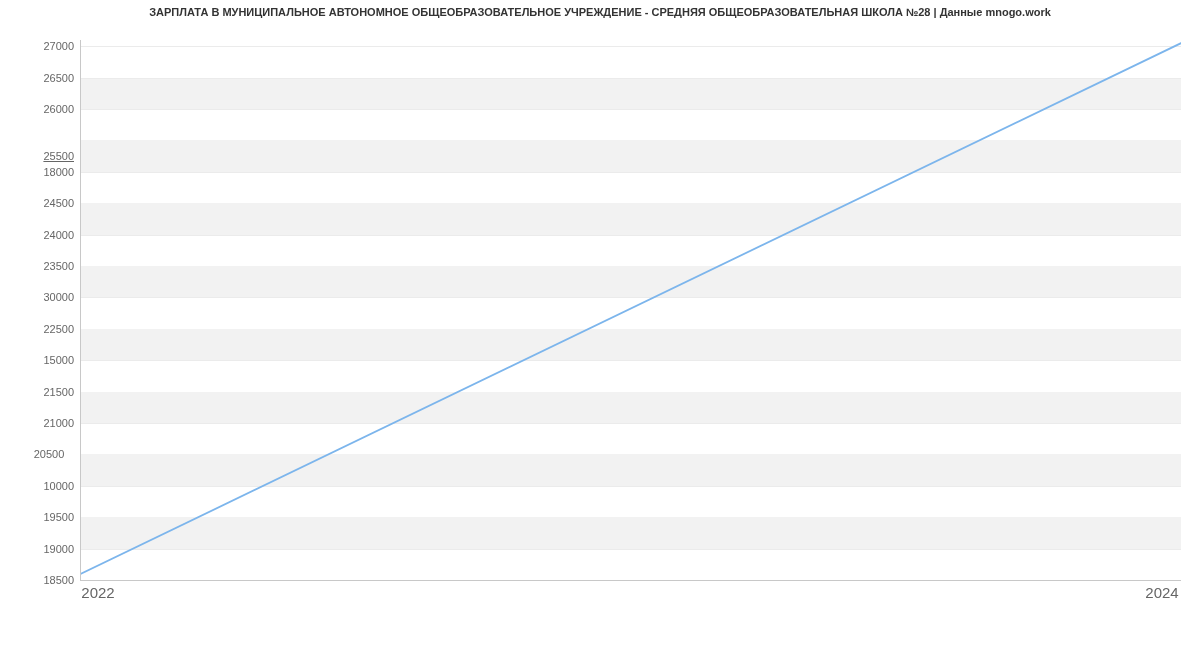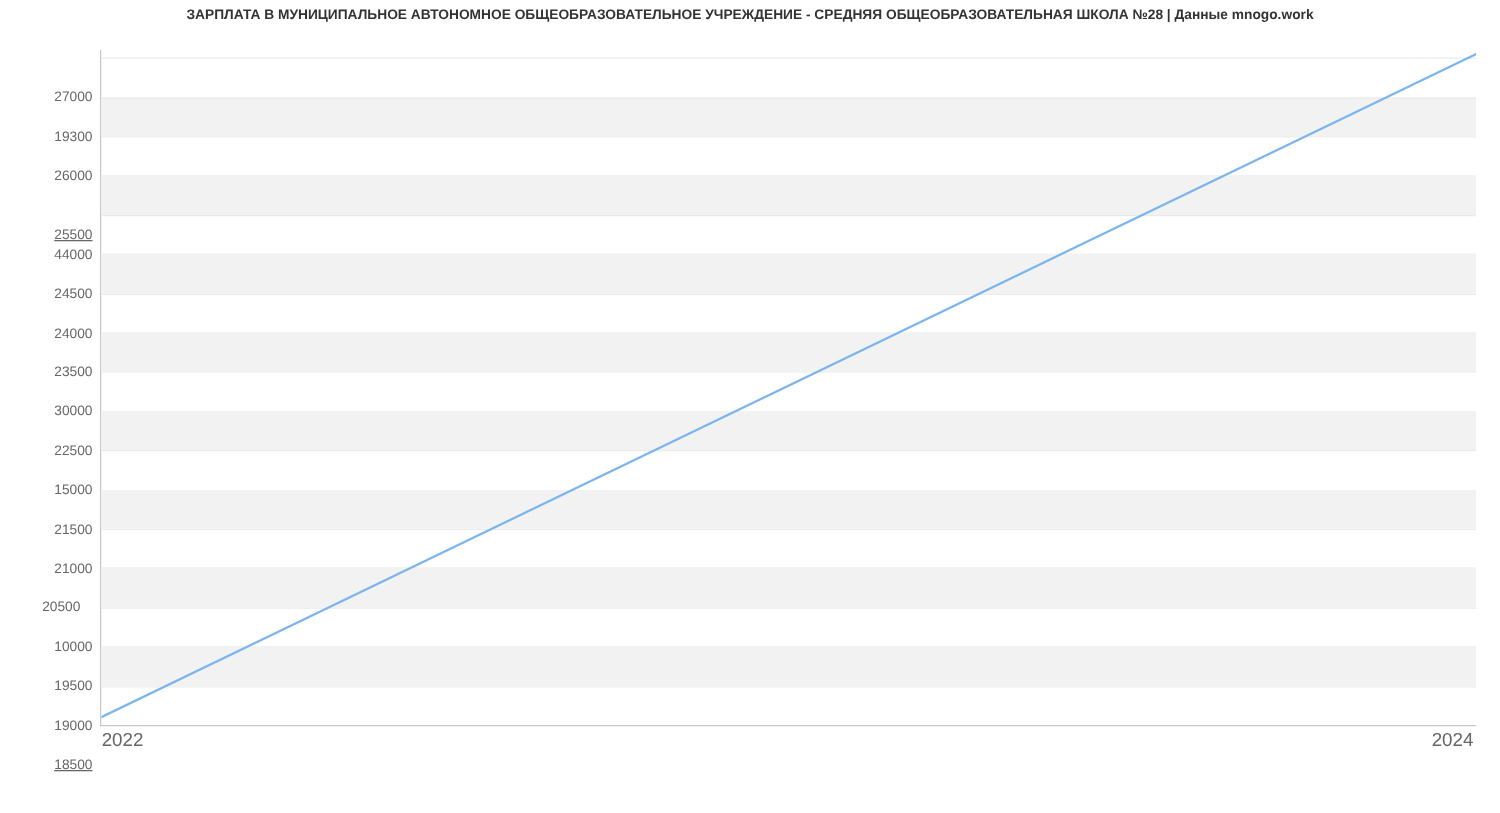--- a/index.html
+++ b/index.html
@@ -51,21 +51,20 @@
     border-top: 1px solid #ebebeb;
   }
   .ytick {
     position: absolute;
     right: 1126px; 
     width: 50px;
     text-align: right;
     font-size: 11px;
     color: #666666;
     transform: translateY(-50%);
-    margin-top: 32px;
   }
   .xtick {
     position: absolute;
     top: 584px;
     font-size: 15px;
     color: #666666;
     transform: translateX(-50%);
     white-space: nowrap;
   }
   svg.line-layer {
@@ -112,33 +111,33 @@
       <div class="band" style="top: 163.256px; height: 31.3953px;"></div>
       <div class="band" style="top: 226.047px; height: 31.3953px;"></div>
       <div class="band" style="top: 288.837px; height: 31.3953px;"></div>
       <div class="band" style="top: 351.628px; height: 31.3953px;"></div>
       <div class="band" style="top: 414.419px; height: 31.3953px;"></div>
       <div class="band" style="top: 477.209px; height: 31.3953px;"></div>
     <svg class="line-layer" id="svg" viewBox="0 0 1100 540" preserveAspectRatio="none">
       <path id="series-path" class="series-line" d="M0,533.7209302325581 L1100,3.1395348837208985"></path>
     </svg>
   </div>
-<div class="ytick" style="top: 580px; text-decoration: underline;">18500</div>
+<div class="ytick" style="top: 580px;">18500</div>
     <div class="ytick" style="top: 548.605px;">19000</div>
     <div class="ytick" style="top: 517.209px;">19500</div>
     <div class="ytick" style="top: 485.814px;">10000</div>
     <div class="ytick" style="top: 454.419px; text-align: center;">20500</div>
     <div class="ytick" style="top: 423.023px;">21000</div>
     <div class="ytick" style="top: 391.628px;">21500</div>
     <div class="ytick" style="top: 360.233px;">15000</div>
     <div class="ytick" style="top: 328.837px;">22500</div>
     <div class="ytick" style="top: 297.442px;">30000</div>
     <div class="ytick" style="top: 266.047px;">23500</div>
     <div class="ytick" style="top: 234.651px;">24000</div>
     <div class="ytick" style="top: 203.256px;">24500</div>
-    <div class="ytick" style="top: 171.86px;">44000</div>
+    <div class="ytick" style="top: 171.86px;">18000</div>
     <div class="ytick" style="top: 156px; text-decoration: underline;">25500</div>
     <div class="ytick" style="top: 109.07px;">26000</div>
-    <div class="ytick" style="top: 77.6744px;">19300</div>
+    <div class="ytick" style="top: 77.6744px;">26500</div>
     <div class="ytick" style="top: 46.2791px;">27000</div>
     <div class="xtick" style="left: 98px;">2022</div>
     <div class="xtick" style="left: 1162px;">2024</div>
   </div>
 
 </body></html>

